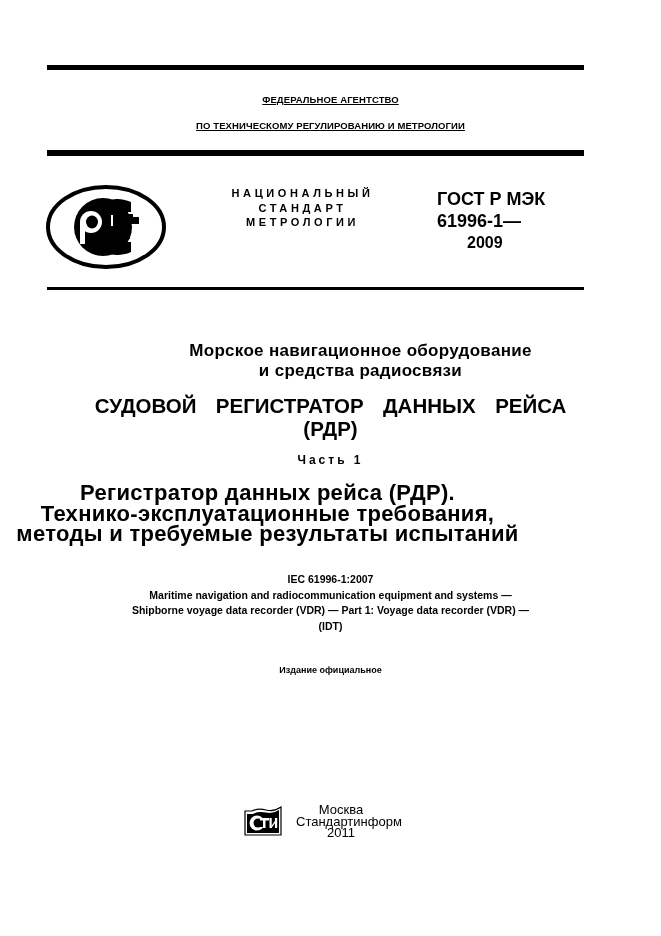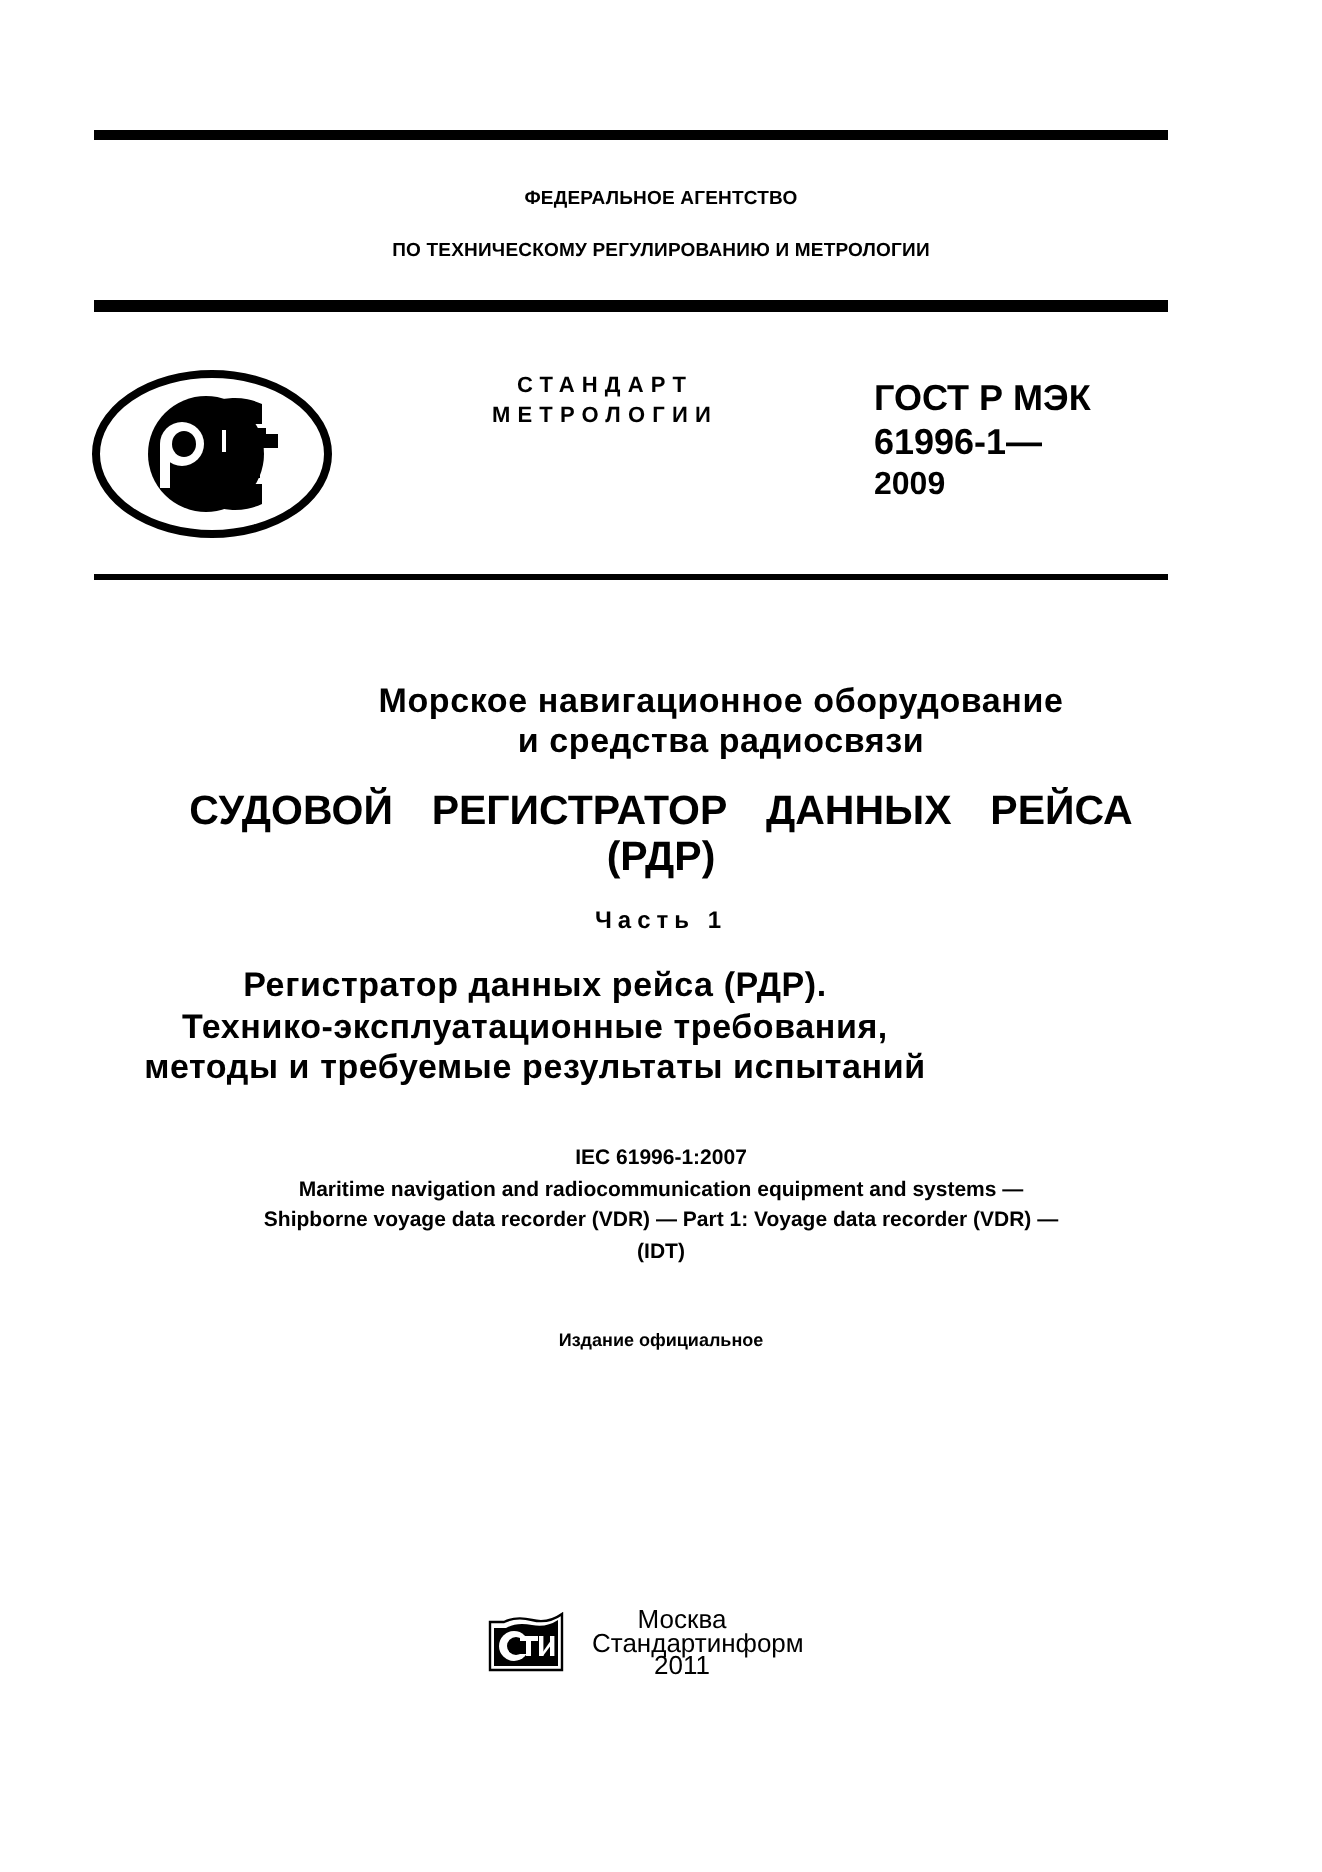--- a/index.html
+++ b/index.html
@@ -18,59 +18,60 @@
     .rule { position: absolute; background: #000; }
 
     #rule-top { left: 47px; top: 65px; width: 537px; height: 5px; }
     #rule-mid { left: 47px; top: 150px; width: 537px; height: 6px; }
     #rule-low { left: 47px; top: 287px; width: 537px; height: 3px; }
 
     .agency-line {
       position: absolute; left: 0; width: 661px;
       text-align: center; font-weight: bold; font-size: 9.5px;
       letter-spacing: 0.1px;
+      text-decoration: underline;
     }
     #agency-1 { top: 94px; }
     #agency-2 { top: 120px; }
 
     #logo {
       position: absolute; left: 45px; top: 184px; width: 122px; height: 86px;
     }
 
     #nat-block {
       position: absolute; left: 205px; top: 186px; width: 195px;
       text-align: center; font-weight: bold; font-size: 11px;
       letter-spacing: 3.6px; line-height: 14.5px;
     }
 
     #gost-block {
       position: absolute; left: 437px; top: 188px;
       font-weight: bold; font-size: 18px; line-height: 22px;
     }
-    #gost-block .g3 { font-size: 16px; }
+    #gost-block .g3 { font-size: 16px; margin-left: 30px; }
 
     #title-1 {
       position: absolute; left: 0; width: 661px; top: 341px;
       text-align: center; font-weight: bold; font-size: 17px; line-height: 20px;
       letter-spacing: 0.3px;
       padding-left: 30px;
     }
     #title-2 {
       position: absolute; left: 0; width: 661px; top: 394px;
       text-align: center; font-weight: bold; font-size: 20.5px; line-height: 23px;
       word-spacing: 4px;
     }
     #part-label {
       position: absolute; left: 0; width: 661px; top: 453px;
       text-align: center; font-weight: bold; font-size: 12px;
       letter-spacing: 3px;
     }
     #title-3 {
       position: absolute; left: 0; width: 535px; top: 483px;
-      text-align: center; font-weight: bold; font-size: 17px; line-height: 20.5px;
+      text-align: center; font-weight: bold; font-size: 22px; line-height: 20.5px;
       letter-spacing: 0.3px;
     }
 
     #iec-block {
       position: absolute; left: 0; width: 661px; top: 572px;
       text-align: center; font-weight: bold; font-size: 10.5px; line-height: 15.5px;
     }
 
     #edition {
       position: absolute; left: 0; width: 661px; top: 665px;
@@ -110,20 +111,21 @@
     <rect x="35" y="38" width="5" height="22" fill="#fff"></rect>
 
     <rect x="68" y="33" width="26" height="7" fill="#000"></rect>
     <rect x="77" y="33" width="8" height="22" fill="#000"></rect>
 
     <rect x="66" y="31" width="2" height="11" fill="#fff"></rect>
   </svg>
 </div>
 
 <div id="nat-block">
+  <div>НАЦИОНАЛЬНЫЙ</div>
   <div>СТАНДАРТ</div>
   <div>МЕТРОЛОГИИ</div>
 </div>
 
 <div id="gost-block">
   <div>ГОСТ Р МЭК</div>
   <div>61996-1—</div>
   <div class="g3">2009</div>
 </div>
 

